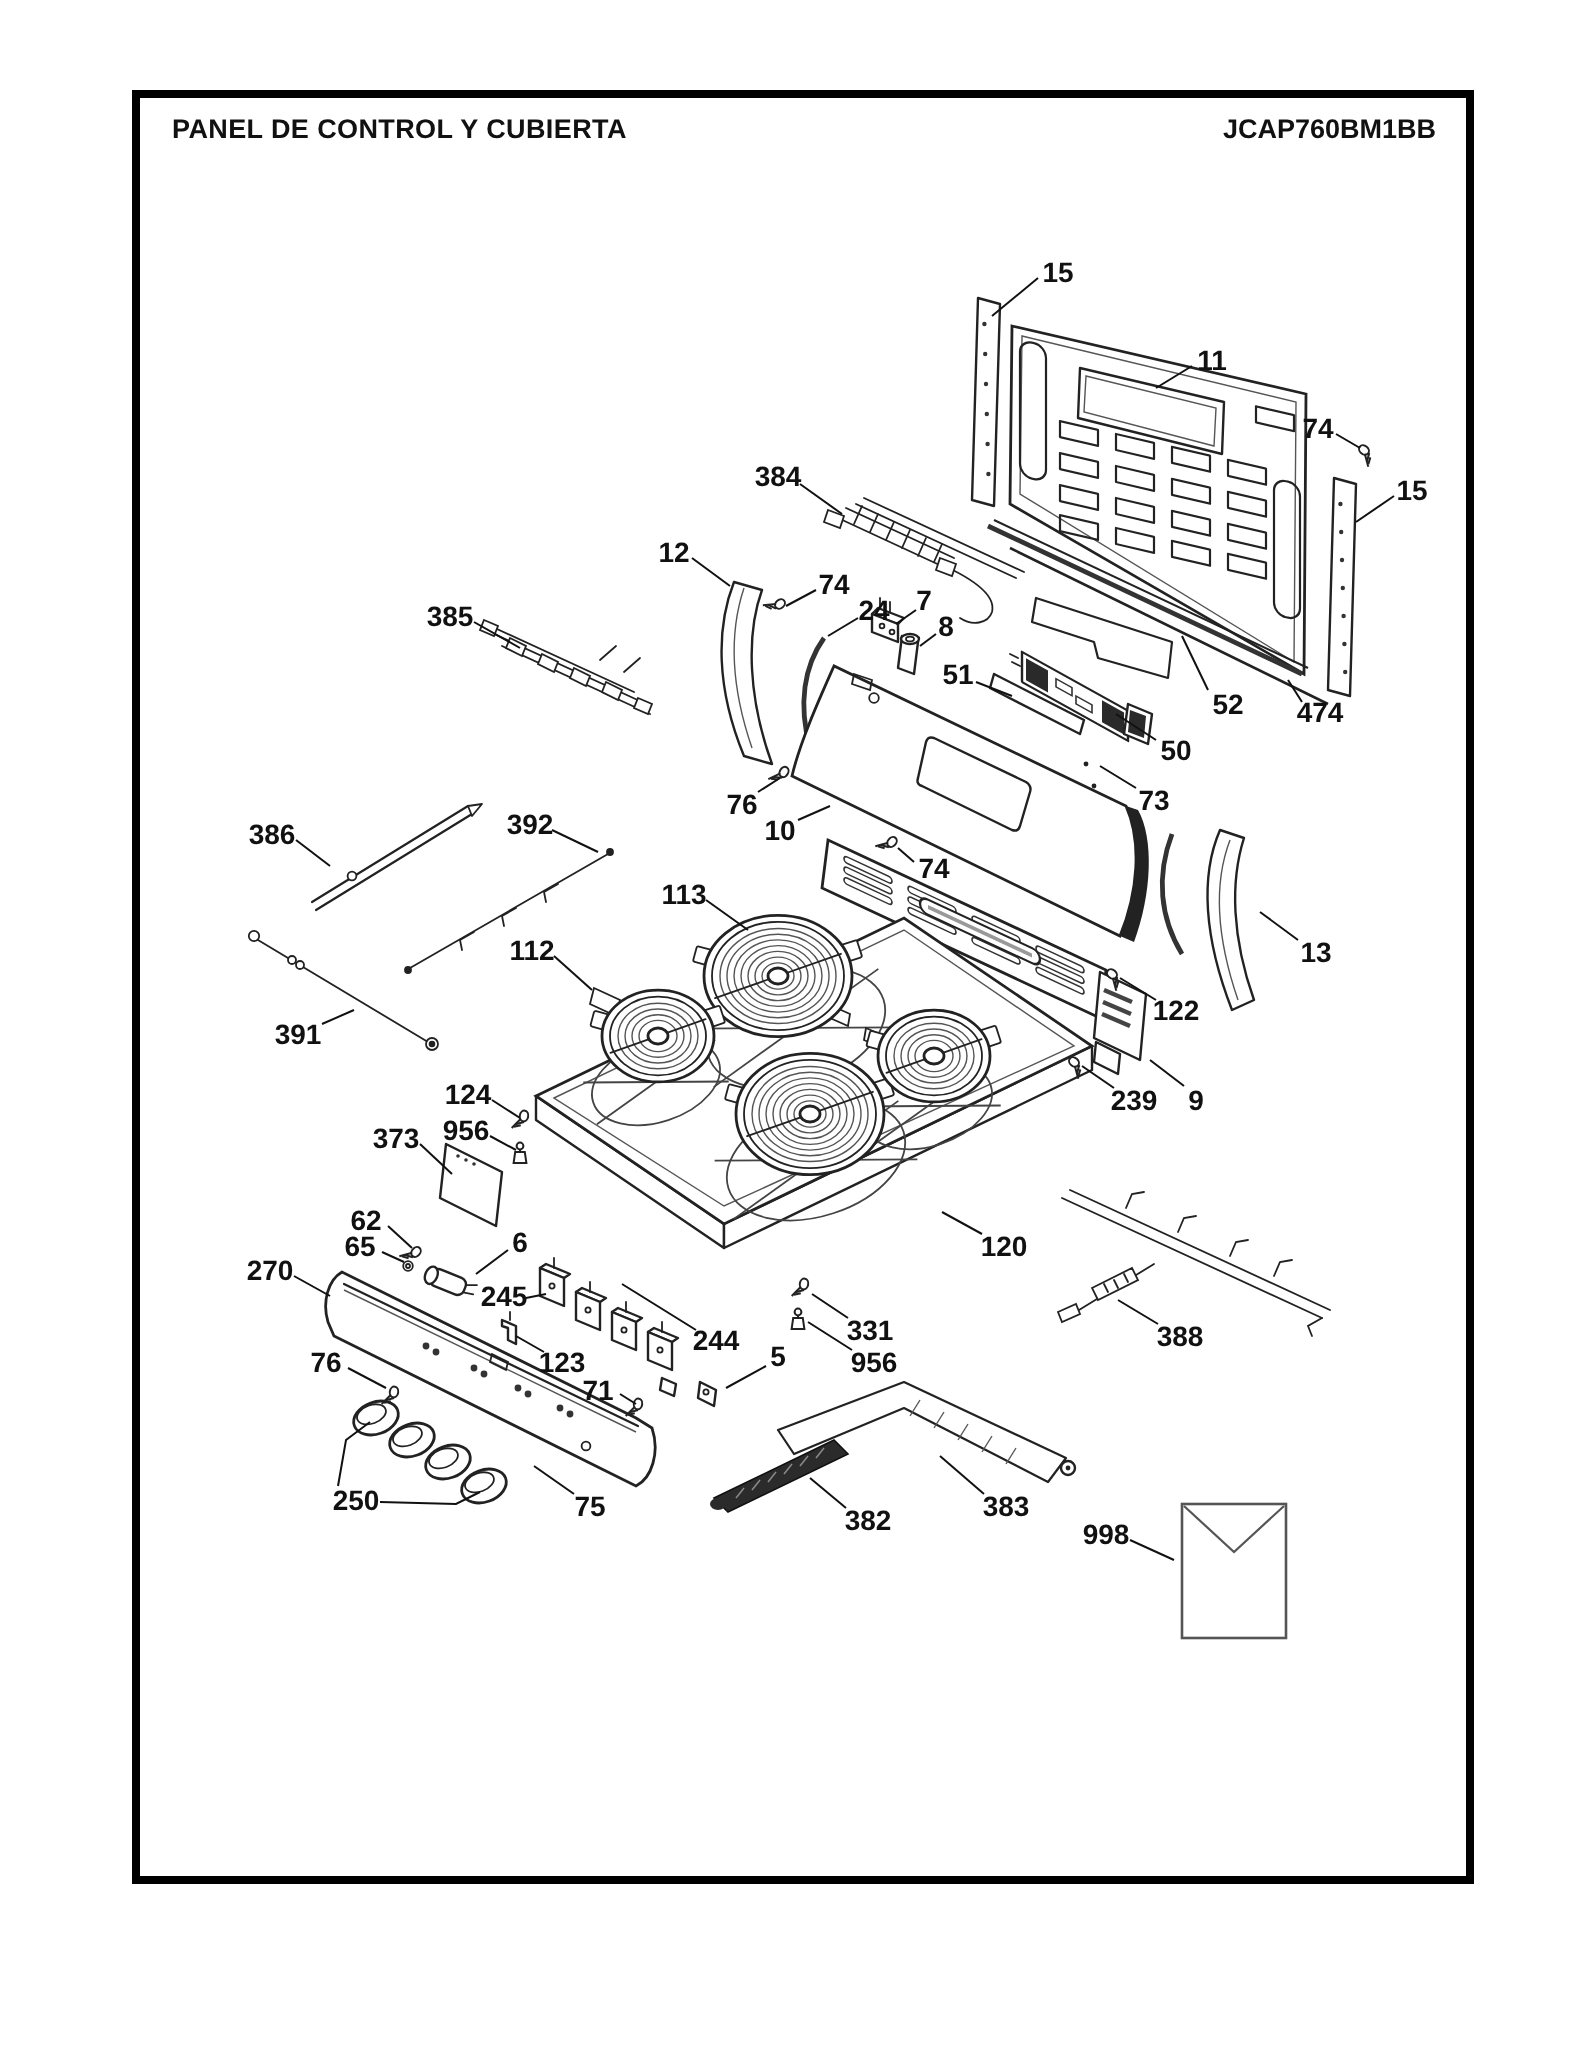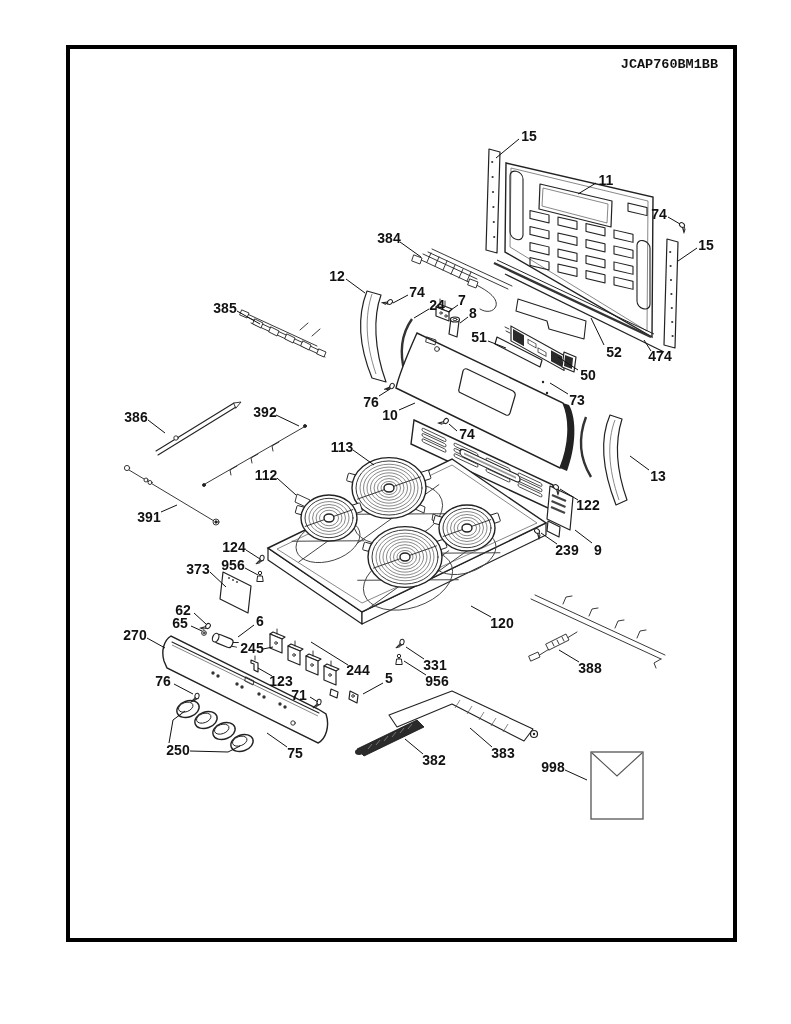--- a/index.html
+++ b/index.html
@@ -2,21 +2,21 @@
 <html><head>
 <meta charset="utf-8">
 <style>
   html,body{margin:0;padding:0;background:#fff;}
   #page{position:relative;width:791px;height:1024px;background:#fff;overflow:hidden;
         font-family:"Liberation Sans",sans-serif;color:#111;}
   .page-border{position:absolute;left:66px;top:45px;width:671px;height:897px;
         border:4px solid #000;box-sizing:border-box;background:#fff;}
   .hdr{position:absolute;left:86px;top:57px;font-size:13.5px;font-weight:bold;
         line-height:16px;letter-spacing:.2px;}
-  .model{position:absolute;top:57px;right:73px;font-size:13.5px;font-weight:bold;font-family:Liberation Mono, monospace;}
+  .model{position:absolute;top:57px;right:73px;font-size:13.5px;font-weight:bold;}
   svg{position:absolute;left:0;top:0;}
   .s{stroke:#222;fill:none;stroke-width:1.1;stroke-linejoin:round;stroke-linecap:round;}
   .sf{stroke:#222;fill:#fff;stroke-width:1.2;stroke-linejoin:round;}
   .sf2{stroke:#222;fill:#fff;stroke-width:1.4;}
   .sf3{stroke:#222;fill:#fff;stroke-width:.9;}
   .s8{stroke:#222;fill:none;stroke-width:.9;stroke-linecap:round;}
   .s3{stroke:#333;fill:#fff;stroke-width:.8;}
   .s9{stroke:#444;fill:none;stroke-width:.9;}
   .coil{stroke:#555;fill:none;stroke-width:.7;}
   .thin{stroke:#555;fill:none;stroke-width:.7;}
@@ -26,20 +26,21 @@
   text.pn{font-family:"Liberation Sans",sans-serif;font-size:14px;font-weight:bold;
         fill:#111;text-anchor:middle;}
   #sc *,#cl *{stroke:#222;fill:#fff;stroke-width:1;}
 </style>
 </head>
 <body>
 
 <div id="page">
   <div class="page-border"></div>
   <div class="hdr">
+    <div>PANEL DE CONTROL Y CUBIERTA</div>
   </div>
   <div class="model">JCAP760BM1BB</div>
 
   <svg width="791" height="1024" viewBox="0 0 791 1024">
     <defs>
       <g id="sc">
           <ellipse cx="0" cy="0" rx="2.7" ry="2.1"></ellipse>
           <path d="M1.5,1.2 L7,5"></path>
           <path d="M3,-0.5 L4.8,3.4"></path>
           <path d="M4.8,0.8 L6.2,4"></path>

